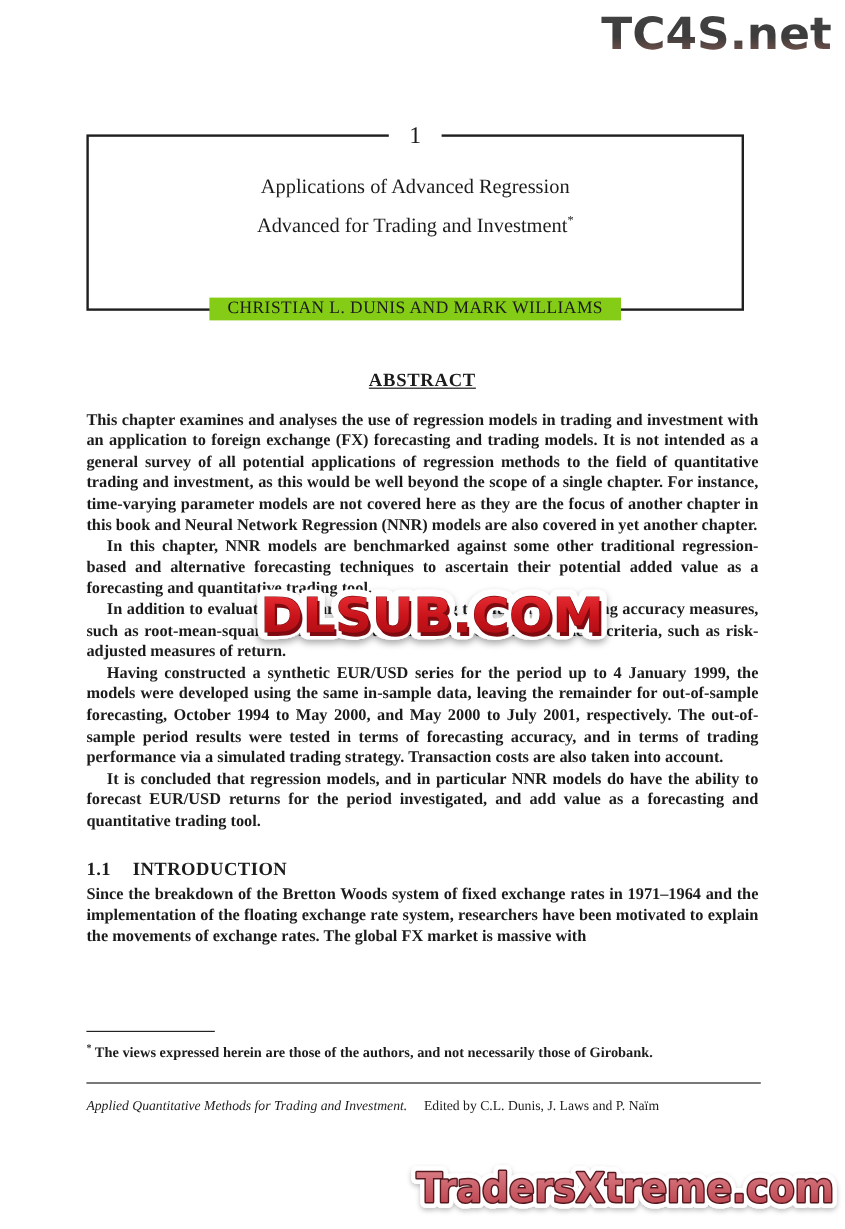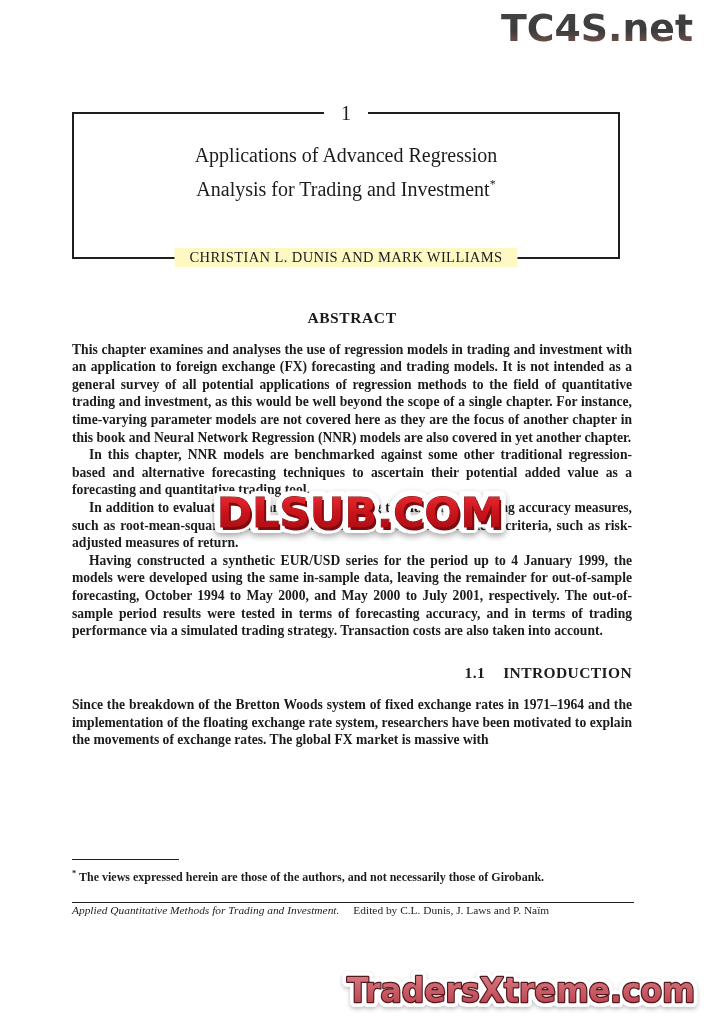--- a/index.html
+++ b/index.html
@@ -24,29 +24,29 @@
     position: absolute;
     top: -14px; left: 50%;
     transform: translateX(-50%);
     background: #ffffff;
     padding: 0 17px;
     font-size: 20px; line-height: 26px;
   }
   .chapter-title {
     margin-top: 27px;
     text-align: center;
-    font-size: 20px;
+    font-size: 17px;
     line-height: 29px;
   }
   .chapter-title sup { font-size: 60%; }
   .chapter-authors {
     position: absolute;
     bottom: -10px; left: 50%;
     transform: translateX(-50%);
-    background: #fef9c3;
+    background: #84cc16;
     padding: 0 15px;
     font-size: 14.5px; line-height: 19px;
     letter-spacing: 0.4px;
     white-space: nowrap;
     text-align: right;
   }
 
   
   .content {
     position: absolute;
@@ -55,26 +55,27 @@
     font-size: 13.6px;
     line-height: 17.6px;
     text-align: justify;
   }
   .abstract-heading {
     margin: 0 0 14px 0;
     text-align: center;
     font-size: 15.5px;
     font-weight: bold;
     letter-spacing: 0.6px;
+    text-decoration: underline;
   }
   .content p { margin: 0; font-weight: bold; }
   .content p.indent { text-indent: 17px; }
   .intro-heading {
-    margin: 24px 0 15px 0;
-    text-align: right;
+    margin: 24px 0 2px 0;
+    text-align: left;
     font-size: 15.5px;
     font-weight: bold;
     letter-spacing: 0.4px;
   }
   .intro-heading .num { margin-right: 18px; }
 
   
   .footnote {
     position: absolute;
     left: 72px; top: 859px;
@@ -87,21 +88,21 @@
     margin-bottom: 6px;
   }
   .footnote sup { font-size: 70%; }
 
   
   .imprint {
     position: absolute;
     left: 72px; top: 902px;
     width: 562px;
     border-top: 1.5px solid #222222;
-    padding-top: 0;
+    padding-top: 12px;
     font-size: 11.4px; line-height: 15.5px;
   }
   .imprint .gap { display: inline-block; width: 14px; }
 
   
   .logo { position: absolute; }
   #logo-tc4s { top: 0; left: 494px; }
   #logo-dlsub { top: 481px; left: 200px; }
   #logo-tx { top: 960px; left: 338px; }
 </style>
@@ -116,31 +117,32 @@
       <stop offset="100%" stop-color="#8d5c52"></stop>
     </linearGradient>
   </defs>
   <text x="103" y="41" text-anchor="middle" textLength="192" lengthAdjust="spacingAndGlyphs" font-family="DejaVu Sans, sans-serif" font-size="37" font-weight="bold" fill="url(#g-tc4s)" stroke="#ffffff" stroke-width="1" paint-order="stroke">TC4S.net</text>
 </svg>
 
 <div class="chapter-box">
   <div class="chapter-number">1</div>
   <div class="chapter-title">
     <span>Applications of Advanced Regression</span><br>
-    <span>Analysis for Trading and Investment</span><sup>*</sup>
+    <span>Advanced for Trading and Investment</span><sup>*</sup>
   </div>
   <div class="chapter-authors">CHRISTIAN L. DUNIS AND MARK WILLIAMS</div>
 </div>
 
 <div class="content">
   <h2 class="abstract-heading">ABSTRACT</h2>
   <p>This chapter examines and analyses the use of regression models in trading and investment with an application to foreign exchange (FX) forecasting and trading models. It is not intended as a general survey of all potential applications of regression methods to the field of quantitative trading and investment, as this would be well beyond the scope of a single chapter. For instance, time-varying parameter models are not covered here as they are the focus of another chapter in this book and Neural Network Regression (NNR) models are also covered in yet another chapter.</p>
   <p class="indent">In this chapter, NNR models are benchmarked against some other traditional regression-based and alternative forecasting techniques to ascertain their potential added value as a forecasting and quantitative trading tool.</p>
   <p class="indent">In addition to evaluating the various models using traditional forecasting accuracy measures, such as root-mean-squared errors, they are also assessed using financial criteria, such as risk-adjusted measures of return.</p>
   <p class="indent">Having constructed a synthetic EUR/USD series for the period up to 4 January 1999, the models were developed using the same in-sample data, leaving the remainder for out-of-sample forecasting, October 1994 to May 2000, and May 2000 to July 2001, respectively. The out-of-sample period results were tested in terms of forecasting accuracy, and in terms of trading performance via a simulated trading strategy. Transaction costs are also taken into account.</p>
+  <p class="indent">It is concluded that regression models, and in particular NNR models do have the ability to forecast EUR/USD returns for the period investigated, and add value as a forecasting and quantitative trading tool.</p>
 
   <h2 class="intro-heading"><span class="num">1.1</span><span>INTRODUCTION</span></h2>
   <p>Since the breakdown of the Bretton Woods system of fixed exchange rates in 1971–1964 and the implementation of the floating exchange rate system, researchers have been motivated to explain the movements of exchange rates. The global FX market is massive with</p>
 </div>
 
 <svg id="logo-dlsub" class="logo" width="320" height="62" viewBox="0 0 320 62">
   <defs>
     <linearGradient id="g-dlsub" x1="0" y1="0" x2="0" y2="1">
       <stop offset="0%" stop-color="#ee3238"></stop>
       <stop offset="50%" stop-color="#c9131a"></stop>

